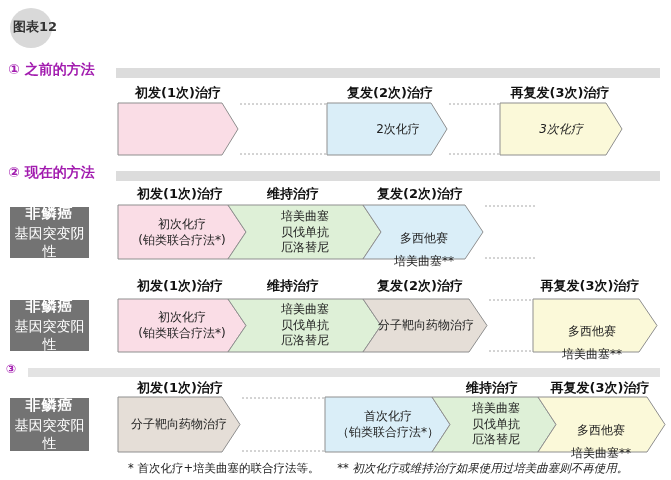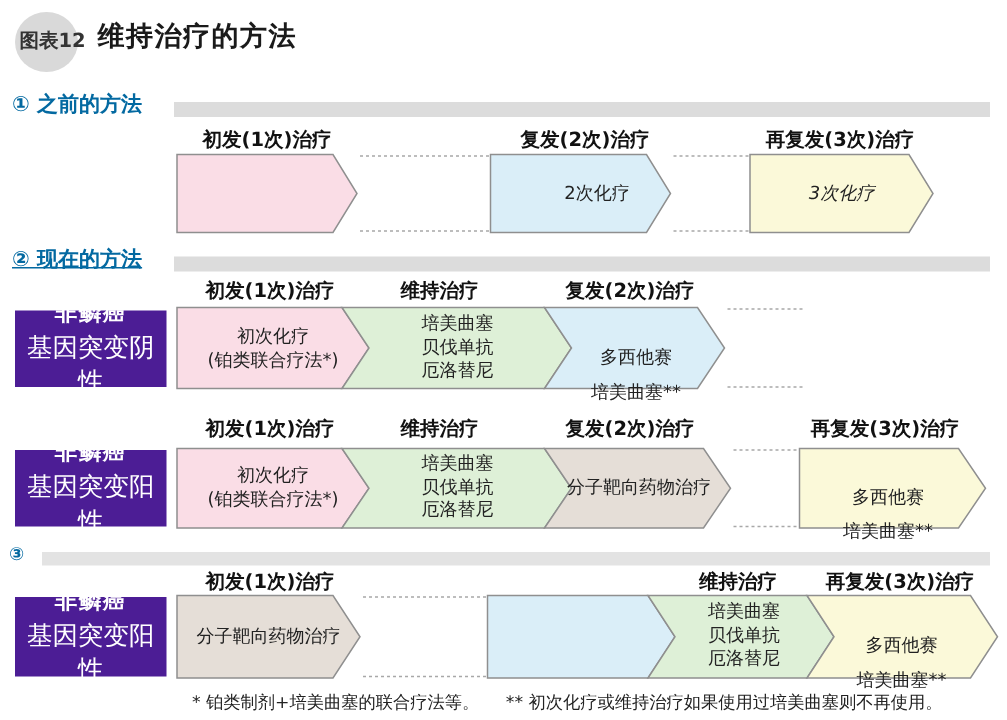--- a/index.html
+++ b/index.html
@@ -16,46 +16,46 @@
   }
   .badge-text {
     position:absolute; left:13px; top:18px; font-size:13px; font-weight:bold;
     color:#333; z-index:2;
   }
   .fig-title {
     position:absolute; left:65px; top:12px; font-size:18px; font-weight:bold;
     color:#1a1a1a; z-index:2; letter-spacing:1px;
   }
   .sec-label {
-    position:absolute; font-size:14px; font-weight:bold; color:#0369a1;
+    position:absolute; font-size:14px; font-weight:bold; color:#a21caf;
     z-index:2; white-space:nowrap;
   }
   .sec-bar { position:absolute; background:#dcdcdc; z-index:1; }
   .hdr {
     position:absolute; transform:translateX(-50%); font-size:13px;
     font-weight:bold; color:#111; white-space:nowrap; z-index:2;
   }
   .atext {
     position:absolute; transform:translate(-50%,-50%); text-align:center;
     font-size:12px; color:#222; line-height:1.35; white-space:nowrap; z-index:2;
   }
   .atext.sp { line-height:1.9;margin-top:18px; }
   .atext.tight { line-height:1.3; }
   .lbl {
-    position:absolute; left:10px; width:101px; background:#4c1d95; color:#fff;
+    position:absolute; left:10px; width:79px; background:#737373; color:#fff;
     display:flex; flex-direction:column; align-items:center;
     justify-content:center; z-index:2; text-align:center;
   }
   .lbl-main { font-size:15px; font-weight:bold; letter-spacing:1px; }
-  .lbl-sub  { font-size:17px; margin-top:2px; }
+  .lbl-sub  { font-size:14px; margin-top:2px; }
   .footnote {
     position:absolute; left:128px; top:461px; font-size:11.5px; color:#222;
     white-space:nowrap; z-index:2;
   }
-  .footnote span + span { margin-left:14px; }
+  .footnote span + span { margin-left:14px;font-style:italic; }
 </style>
 </head>
 <body>
 
 <div id="stage">
 
   <svg class="layer" width="671" height="480" viewBox="0 0 671 480">
 
     <polygon points="118,103 222,103 238,129 222,155 118,155" fill="#fadde6" stroke="#8f8f8f" stroke-width="1"></polygon>
     <polygon points="327,103 431,103 447,129 431,155 327,155" fill="#daeef8" stroke="#8f8f8f" stroke-width="1"></polygon>
@@ -89,32 +89,31 @@
       <line x1="242" y1="398" x2="324" y2="398"></line>
         <line x1="242" y1="451" x2="324" y2="451"></line>
     </g>
     <polygon points="325,397 432,397 450,424.5 432,452 325,452" fill="#daeef8" stroke="#8f8f8f" stroke-width="1"></polygon>
     <polygon points="432,397 538,397 556,424.5 538,452 432,452 450,424.5" fill="#def0d7" stroke="#8f8f8f" stroke-width="1"></polygon>
     <polygon points="538,397 647,397 665,424.5 647,452 538,452 556,424.5" fill="#fbf9d9" stroke="#8f8f8f" stroke-width="1"></polygon>
   </svg>
 
   <div class="badge-circle"></div>
   <div class="badge-text">图表12</div>
-  <div class="fig-title">维持治疗的方法</div>
 
   <div class="sec-label" style="left:8px; top:61px;">① 之前的方法</div>
   <div class="sec-bar" style="left:116px; top:68px; width:544px; height:10px;"></div>
 
   <div class="hdr" style="left:178px; top:84px;">初发(1次)治疗</div>
   <div class="hdr" style="left:390px; top:84px;">复发(2次)治疗</div>
   <div class="hdr" style="left:560px; top:84px;">再复发(3次)治疗</div>
   <div class="atext" style="left:398px; top:129px;">2次化疗</div>
   <div class="atext" style="left:561px; top:129px;font-style:italic;">3次化疗</div>
 
-  <div class="sec-label" style="left:8px; top:164px;text-decoration:underline;">② 现在的方法</div>
+  <div class="sec-label" style="left:8px; top:164px;">② 现在的方法</div>
   <div class="sec-bar" style="left:116px; top:171px; width:544px; height:10px;"></div>
 
   <div class="hdr" style="left:180px; top:185px;">初发(1次)治疗</div>
   <div class="hdr" style="left:293px; top:185px;">维持治疗</div>
   <div class="hdr" style="left:420px; top:185px;">复发(2次)治疗</div>
   <div class="lbl" style="top:207px; height:51px;">
     <div class="lbl-main">非鳞癌</div>
     <div class="lbl-sub">基因突变阴性</div>
   </div>
   <div class="atext" style="left:182px; top:232px;">
@@ -158,28 +157,32 @@
   <div class="sec-bar" style="left:28px; top:368px; width:632px; height:9px; background:#e3e3e3;"></div>
 
   <div class="hdr" style="left:180px; top:379px;">初发(1次)治疗</div>
   <div class="hdr" style="left:492px; top:379px;">维持治疗</div>
   <div class="hdr" style="left:600px; top:379px;">再复发(3次)治疗</div>
   <div class="lbl" style="top:398px; height:53px;">
     <div class="lbl-main">非鳞癌</div>
     <div class="lbl-sub">基因突变阳性</div>
   </div>
   <div class="atext" style="left:179px; top:424px;">分子靶向药物治疗</div>
+  <div class="atext" style="left:388px; top:424px;">
+    <div>首次化疗</div>
+    <div>（铂类联合疗法*）</div>
+  </div>
   <div class="atext tight" style="left:496px; top:424px;">
     <div>培美曲塞</div>
     <div>贝伐单抗</div>
     <div>厄洛替尼</div>
   </div>
   <div class="atext sp" style="left:601px; top:424px;">
     <div>多西他赛</div>
     <div>培美曲塞**</div>
   </div>
 
   <div class="footnote">
-    <span>* 铂类制剂+培美曲塞的联合疗法等。</span>
+    <span>* 首次化疗+培美曲塞的联合疗法等。</span>
     <span>** 初次化疗或维持治疗如果使用过培美曲塞则不再使用。</span>
   </div>
 
 </div>
 
 </body></html>

